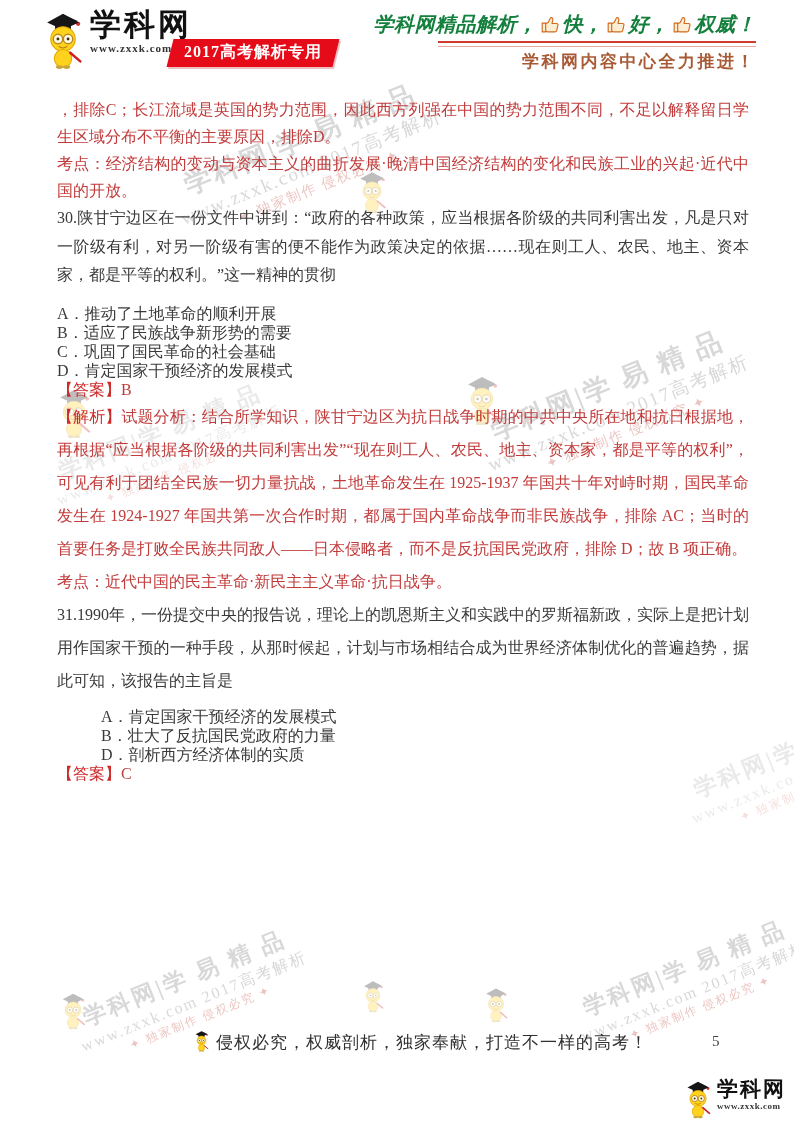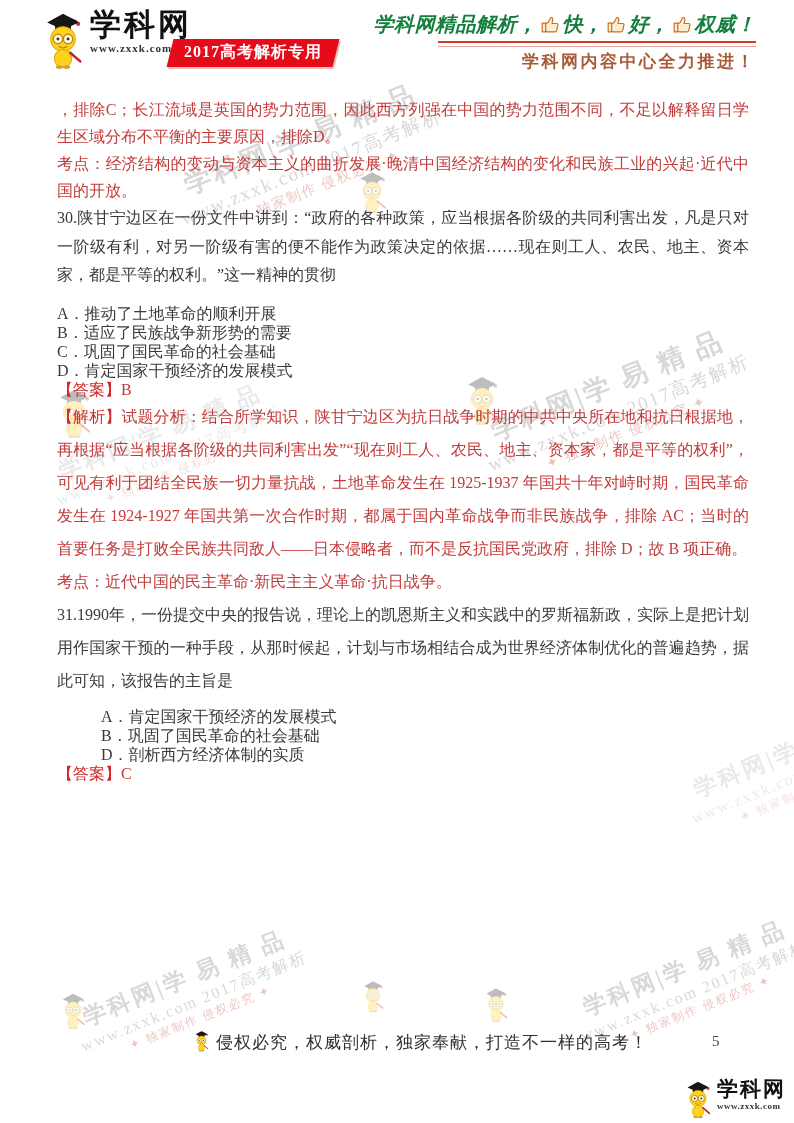--- a/index.html
+++ b/index.html
@@ -204,21 +204,21 @@
     <p class="answer-line"><span class="lbl">【答案】</span><span class="red">B</span></p>
 
     <p class="analysis-30 red"><span class="lbl">【解析】</span><span>试题分析：结合所学知识，陕甘宁边区为抗日战争时期的中共中央所在地和抗日根据地，再根据“应当根据各阶级的共同利害出发”“现在则工人、农民、地主、资本家，都是平等的权利”，可见有利于团结全民族一切力量抗战，土地革命发生在 1925-1937 年国共十年对峙时期，国民革命发生在 1924-1927 年国共第一次合作时期，都属于国内革命战争而非民族战争，排除 AC；当时的首要任务是打败全民族共同敌人——日本侵略者，而不是反抗国民党政府，排除 D；故 B 项正确。</span></p>
 
     <p class="kaodian-30 red">考点：近代中国的民主革命·新民主主义革命·抗日战争。</p>
 
     <p class="stem-31">31.1990年，一份提交中央的报告说，理论上的凯恩斯主义和实践中的罗斯福新政，实际上是把计划用作国家干预的一种手段，从那时候起，计划与市场相结合成为世界经济体制优化的普遍趋势，据此可知，该报告的主旨是</p>
 
     <div class="options-31">
       <p class="option">A．肯定国家干预经济的发展模式</p>
-      <p class="option">B．巩固了国民革命的社会基础</p>
+      <p class="option">B．壮大了反抗国民党政府的力量</p>
       <p class="option">D．剖析西方经济体制的实质</p>
     </div>
 
     <p class="answer-line"><span class="lbl">【答案】</span><span class="red">C</span></p>
 
 
   </div>
 
   <svg class="footer-mascot" viewBox="0 0 60 86">
       <use href="#mascot" xlink:href="#mascot"></use>

